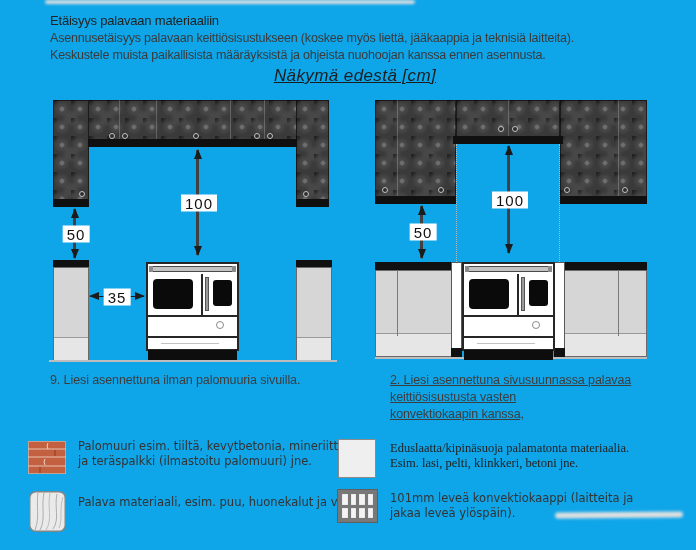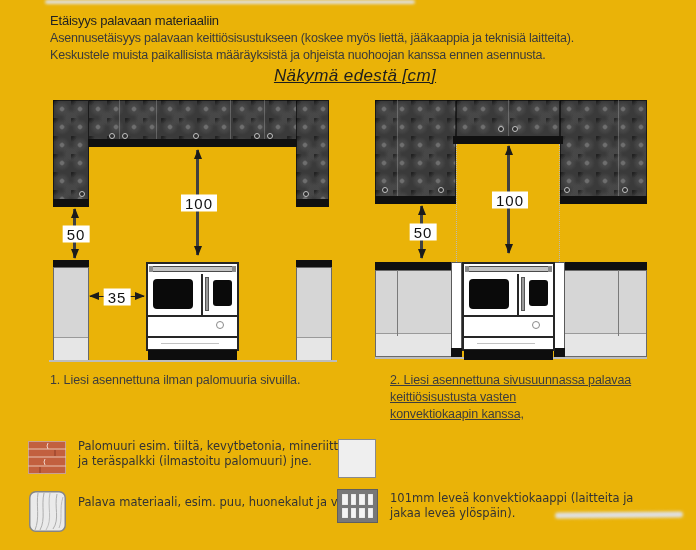--- a/index.html
+++ b/index.html
@@ -1,16 +1,16 @@
 <!DOCTYPE html>
 <html><head>
 <meta charset="utf-8">
 <style>
   html,body{margin:0;padding:0;background:#fff;}
-  .canvas{position:relative;width:696px;height:550px;background:#eab308;overflow:hidden;
+  .canvas{position:relative;width:696px;height:550px;background:#0ea5e9;overflow:hidden;
           font-family:"Liberation Sans",sans-serif;color:#2e2e2e;}
   .abs{position:absolute;}
 
   
   .title{left:50px;top:13px;font-size:13px;color:#222;letter-spacing:-0.2px;}
   .sub1{left:50px;top:31px;font-size:12.5px;color:#3a3a3a;letter-spacing:-0.2px;}
   .sub2{left:50px;top:48px;font-size:12.5px;color:#3a3a3a;letter-spacing:-0.2px;}
   .view-heading{left:250px;top:66px;width:210px;text-align:center;font-size:17px;
                 font-style:italic;text-decoration:underline;color:#1d1d1d;letter-spacing:0.4px;}
   .smudge{background:#e0e0e0;filter:blur(1.5px);border-radius:3px;}
@@ -146,21 +146,21 @@
     <div class="ovenwin"></div>
     <div class="handle"></div>
     <div class="sidewin"></div>
     <div class="hline1"></div>
     <div class="knob"></div>
     <div class="hline2"></div>
     <div class="drawerline"></div>
     <div class="plinth"></div>
   </div>
 
-  <div class="abs caption" style="left:50px;top:372px;">1. Liesi asennettuna ilman palomuuria sivuilla.</div>
+  <div class="abs caption" style="left:50px;top:372px;">9. Liesi asennettuna ilman palomuuria sivuilla.</div>
 
   <div class="abs damask" style="left:375px;top:100px;width:81px;height:97px;"></div>
   <div class="abs damask" style="left:560px;top:100px;width:87px;height:97px;"></div>
   <div class="abs damask" style="left:456px;top:100px;width:104px;height:37px;"></div>
   <div class="abs blackstrip" style="left:375px;top:196px;width:81px;height:8px;"></div>
   <div class="abs blackstrip" style="left:560px;top:196px;width:87px;height:8px;"></div>
   <div class="abs blackstrip" style="left:453px;top:136px;width:110px;height:8px;"></div>
   <div class="abs cab-line" style="left:397px;top:100px;height:96px;"></div>
   <div class="abs cab-line" style="left:618px;top:100px;height:96px;"></div>
   <div class="abs cab-line" style="left:508px;top:100px;height:36px;"></div>
@@ -243,20 +243,24 @@
     <path d="M15 2 C 12 15, 17 28, 11 39" stroke="#adadad" fill="none"></path>
     <path d="M21 2 C 18 16, 24 28, 17 39" stroke="#bdbdbd" fill="none"></path>
     <path d="M28 3 C 25 16, 31 28, 24 38" stroke="#adadad" fill="none"></path>
     <path d="M34 6 C 30 18, 34 28, 30 37" stroke="#bdbdbd" fill="none"></path>
   </svg>
   <div class="abs leg-sans" style="left:78px;top:495px;">
     <div>Palava materiaali, esim. puu, huonekalut ja verhot.</div>
   </div>
 
   <div class="abs tile-icon" style="left:338px;top:439px;width:38px;height:39px;"></div>
+  <div class="abs leg-serif" style="left:390px;top:441px;">
+    <div>Eduslaatta/kipinäsuoja palamatonta materiaalia.</div>
+    <div>Esim. lasi, pelti, klinkkeri, betoni jne.</div>
+  </div>
 
   <div class="abs grid-icon" style="left:337px;top:489px;width:41px;height:34px;">
     <span></span>
       <span></span>
       <span></span>
       <span></span>
     <span></span>
       <span></span>
       <span></span>
       <span></span>

